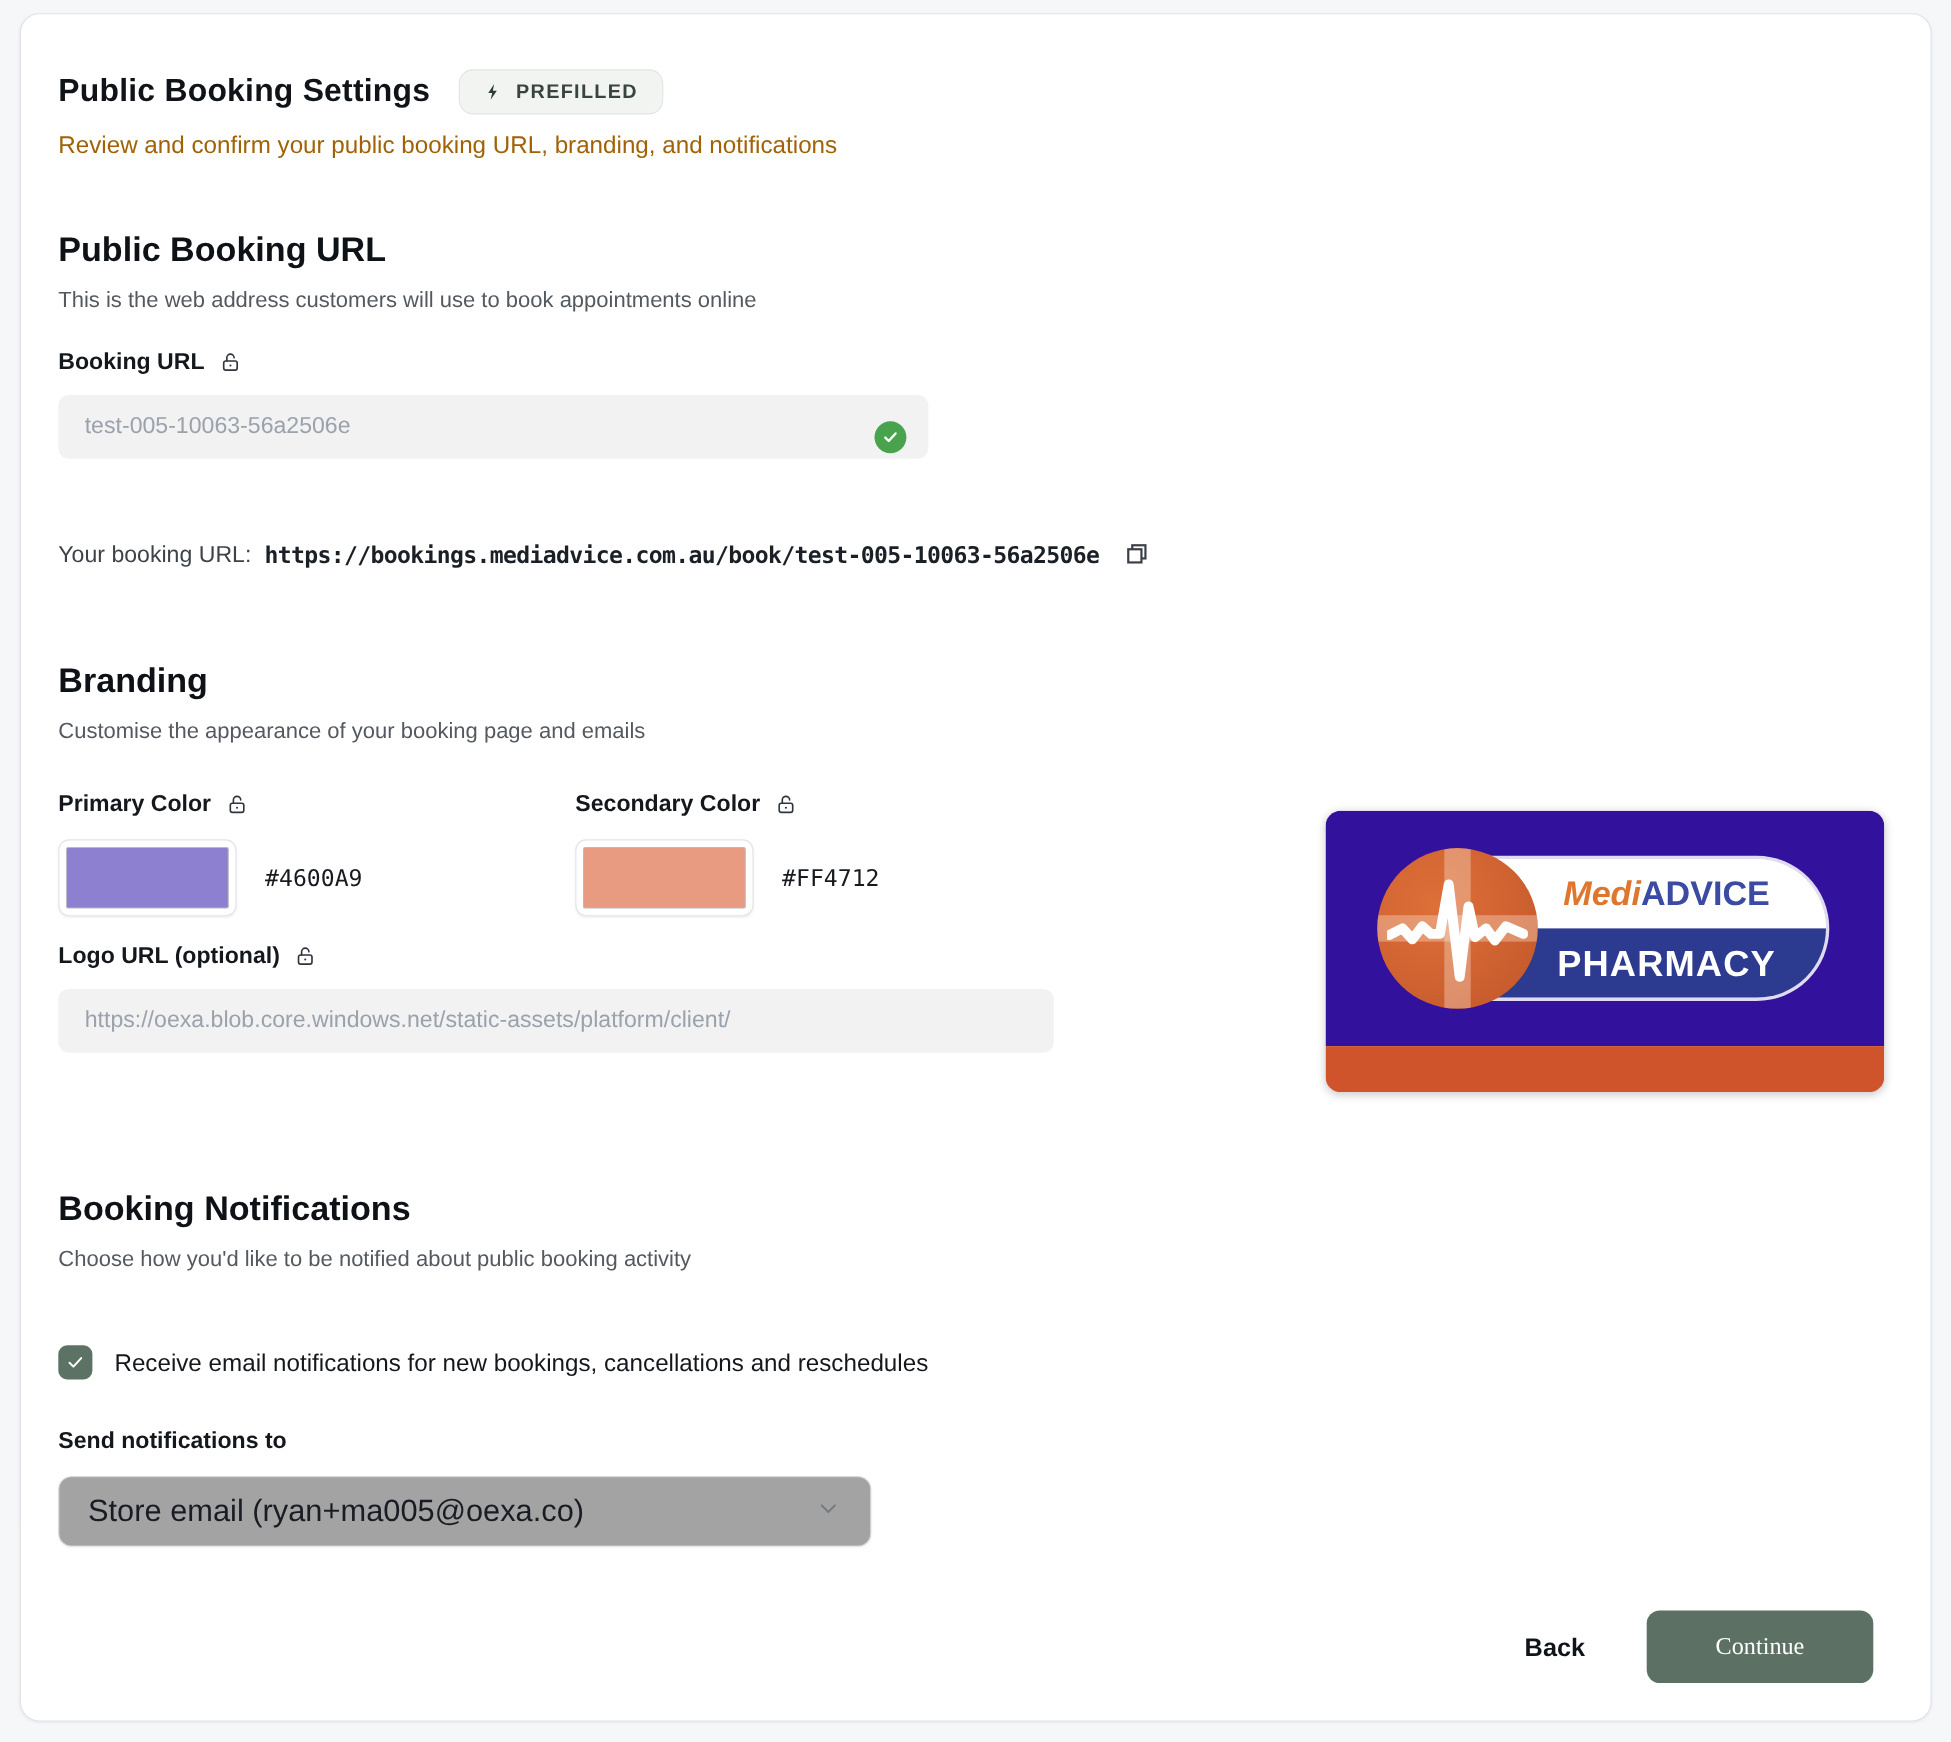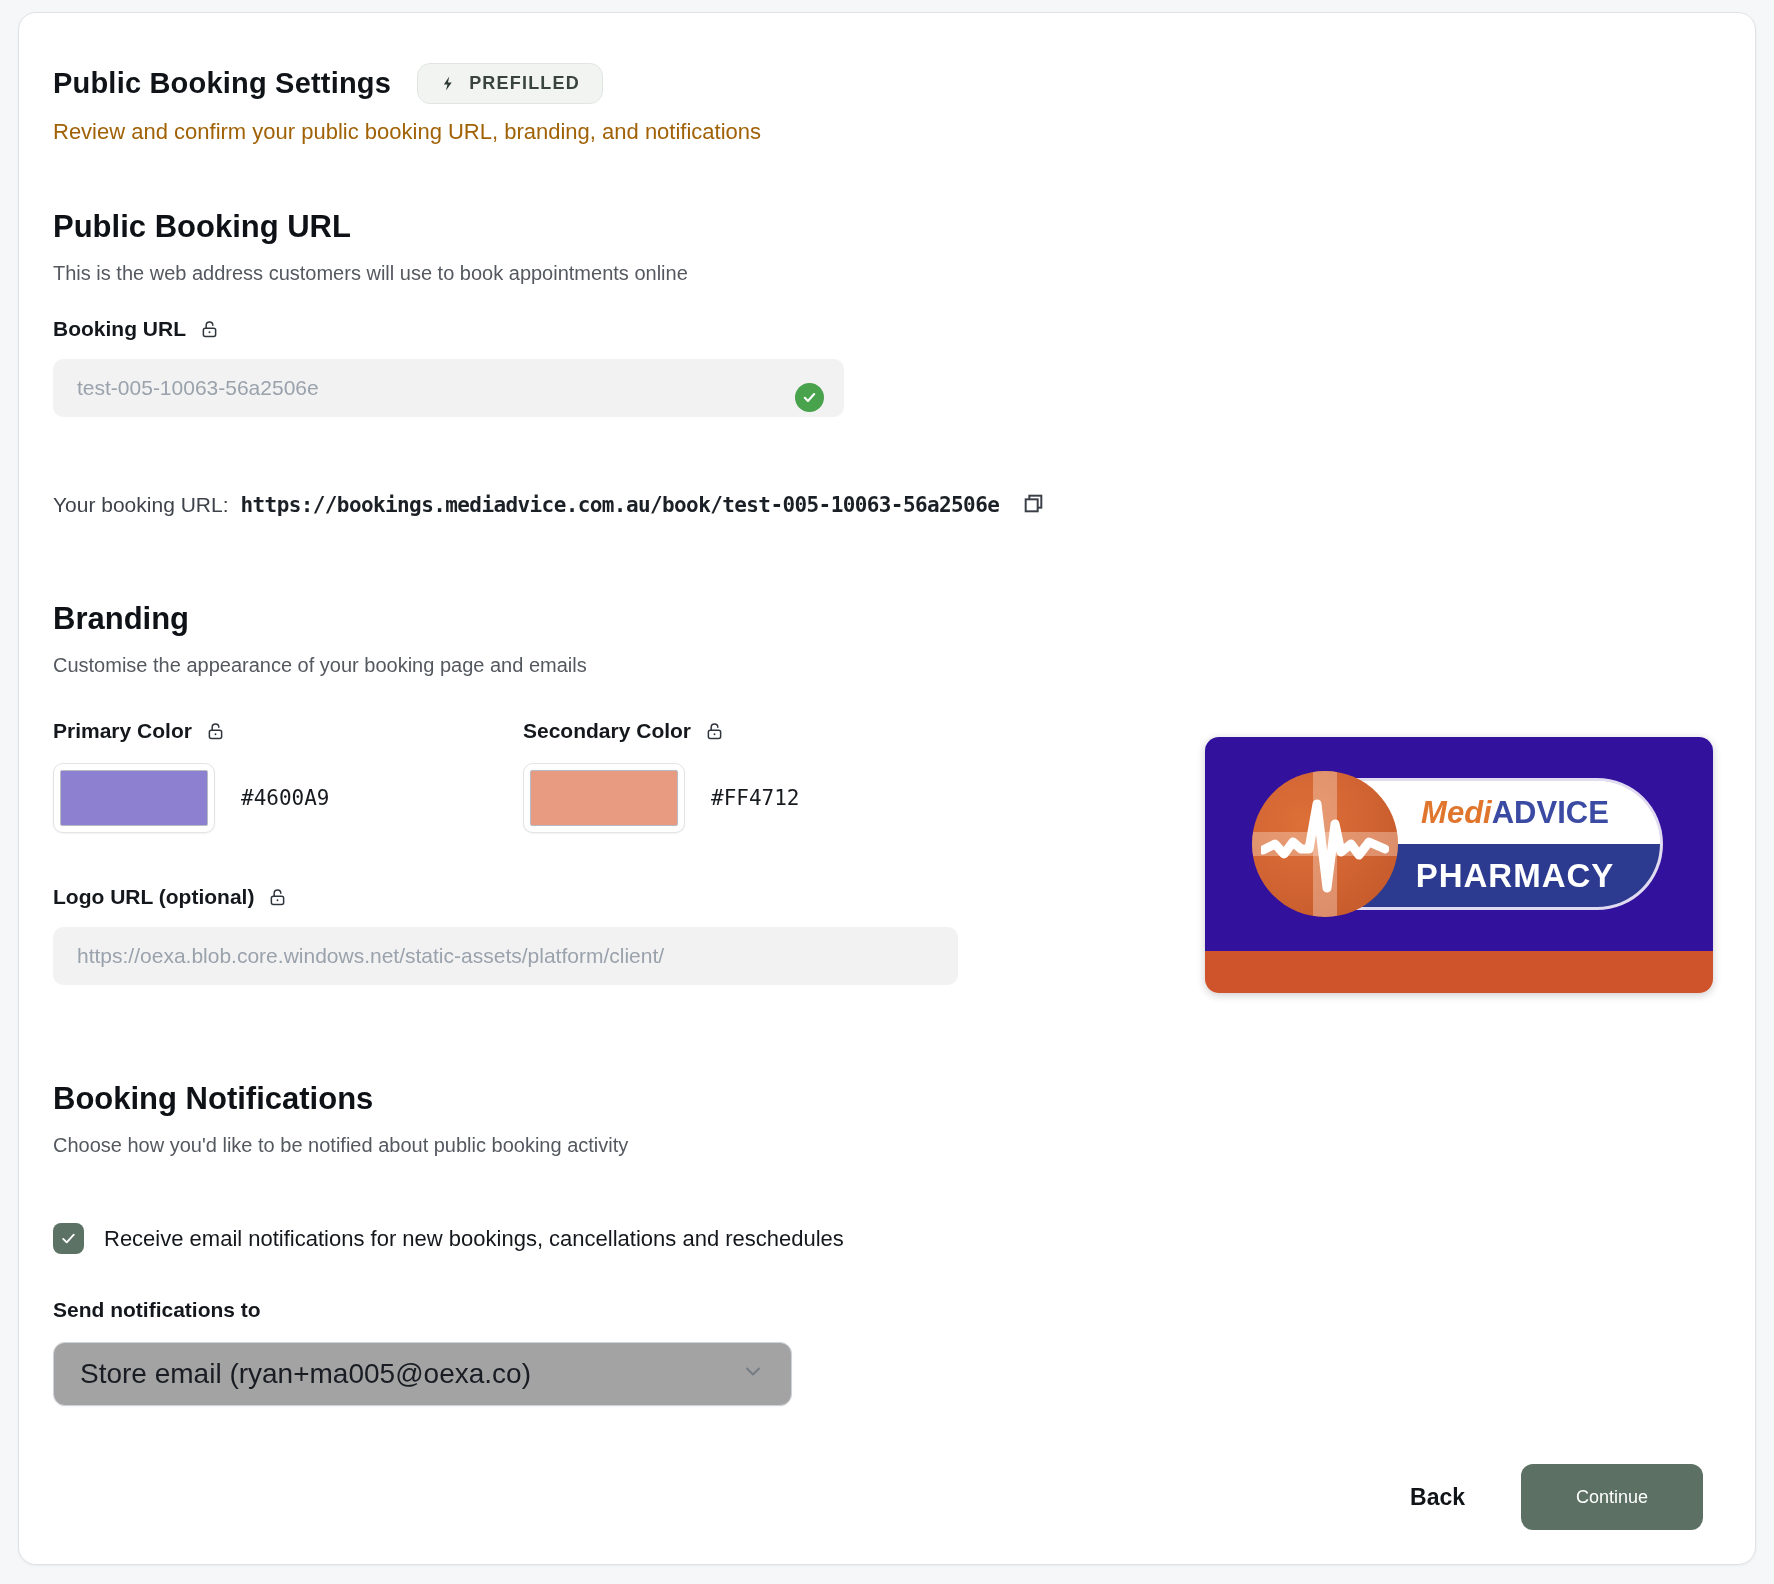--- a/index.html
+++ b/index.html
@@ -75,21 +75,21 @@
   .color-row { display:flex; }
   .color-field { width:470px; }
   .swatch-wrap { margin-top:20px; display:flex; align-items:center; gap:26px; }
   .swatch-box {
     width:162px; height:70px; background:#fff;
     border:1px solid #e2e4e8; border-radius:10px; padding:6px;
     box-shadow:0 1px 2px rgba(16,20,24,.06);
   }
   .swatch { width:100%; height:100%; border:1px solid #b6bac2; border-radius:2px; }
   .hex-label { font-family:"DejaVu Sans Mono", monospace; font-size:21px; color:#171a1f; }
-  .logo-field { margin-top:52px; }
+  .logo-field { margin-top:24px; }
   .logo-input { width:905px; white-space:nowrap; overflow:hidden; text-overflow:clip; }
 
   .preview-col { margin-left:auto; width:510px; margin-top:-8px; }
   .preview-label { font-size:22px; font-weight:500; color:#101418; }
   .preview-card {
     margin-top:26px; width:508px; height:256px; border-radius:14px;
     overflow:hidden; display:flex; flex-direction:column;
     box-shadow:0 2px 8px rgba(16,20,24,.22);
   }
   .preview-main { flex:1; background:#32119d; display:flex; align-items:center; justify-content:center; }
@@ -141,23 +141,23 @@
   }
   .select-box svg { color:#737a84; }
 
   
   .footer { display:flex; justify-content:flex-end; align-items:center; gap:50px; margin-top:58px; padding-right:12px; }
   .back-btn {
     background:none; border:none; font-family:"Liberation Sans",sans-serif;
     font-size:23px; font-weight:600; color:#101418; cursor:pointer;
   }
   .continue-btn {
-    width:182px; height:66px; border:none; border-radius:12px;
-    background:#5c7164; color:#ffffff; font-family:Liberation Sans, sans-serif;
-    font-size:18px; font-weight:500; cursor:pointer;
+    width:206px; height:66px; border:none; border-radius:12px;
+    background:#5c7164; color:#ffffff; font-family:Liberation Serif, serif;
+    font-size:22px; font-weight:500; cursor:pointer;
   }
 </style>
 </head>
 <body>
 
 <div class="card">
 
   <div class="header-row">
     <div class="page-title">Public Booking Settings</div>
     <div class="badge">

